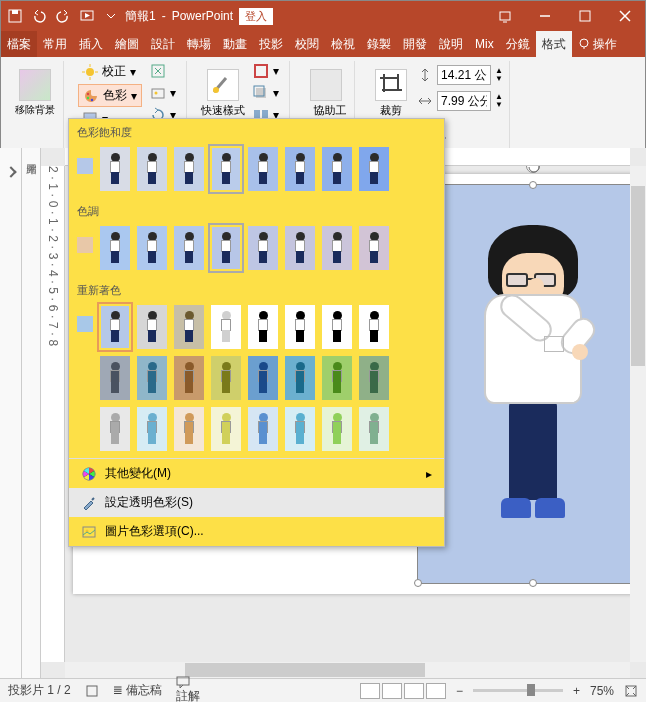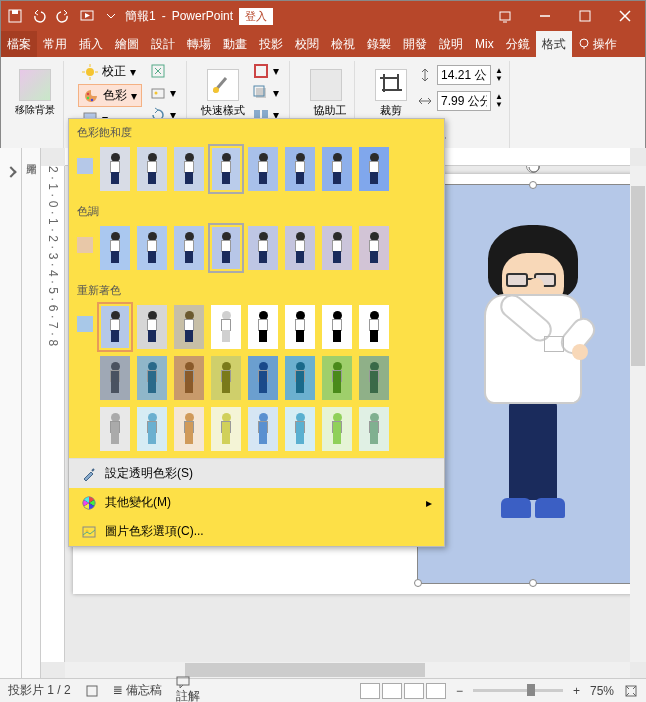--- a/index.html
+++ b/index.html
@@ -718,40 +718,40 @@
             <div class="figure">
               <div class="fhead" style="background:#80b090"></div>
               <div class="fbody" style="background:#80b090"></div>
               <div class="flegs" style="background:#80b090"></div>
             </div>
           </div>
         </div>
     </div>
   </div>
   <div class="menu-items">
-    <div class="menu-item hover">
-      <svg width="16" height="16">
-          <path d="M3 13 L10 6 L12 8 L5 15 Z" fill="#8ac" stroke="#468"></path>
-          <path d="M11 5 L13 3" stroke="#468" stroke-width="2"></path>
-        </svg>
-      <span>設定透明色彩(S)</span>
-    </div>
     <div class="menu-item">
       <svg width="16" height="16">
           <circle cx="8" cy="8" r="6" fill="conic-gradient(red,yellow,green,cyan,blue,magenta,red)" stroke="#888"></circle>
           <circle cx="8" cy="8" r="6" fill="none" stroke="#888"></circle>
           <path d="M8 2 A6 6 0 0 1 13 5 L8 8 Z" fill="#e44"></path>
           <path d="M13 5 A6 6 0 0 1 13 11 L8 8 Z" fill="#4e4"></path>
           <path d="M13 11 A6 6 0 0 1 8 14 L8 8 Z" fill="#44e"></path>
           <path d="M8 14 A6 6 0 0 1 3 11 L8 8 Z" fill="#ee4"></path>
           <path d="M3 11 A6 6 0 0 1 3 5 L8 8 Z" fill="#e4e"></path>
           <path d="M3 5 A6 6 0 0 1 8 2 L8 8 Z" fill="#4ee"></path>
         </svg>
       <span>其他變化(M)</span>
       <span style="margin-left:auto;">▸</span>
+    </div>
+    <div class="menu-item hover">
+      <svg width="16" height="16">
+          <path d="M3 13 L10 6 L12 8 L5 15 Z" fill="#8ac" stroke="#468"></path>
+          <path d="M11 5 L13 3" stroke="#468" stroke-width="2"></path>
+        </svg>
+      <span>設定透明色彩(S)</span>
     </div>
     <div class="menu-item">
       <svg width="16" height="16">
           <rect x="2" y="3" width="12" height="10" fill="none" stroke="#888"></rect>
           <circle cx="6" cy="7" r="1.5" fill="#f4c430"></circle>
           <path d="M2 11 L6 8 L9 10 L14 6" fill="none" stroke="#5a8"></path>
         </svg>
       <span>圖片色彩選項(C)...</span>
     </div>
   </div>

